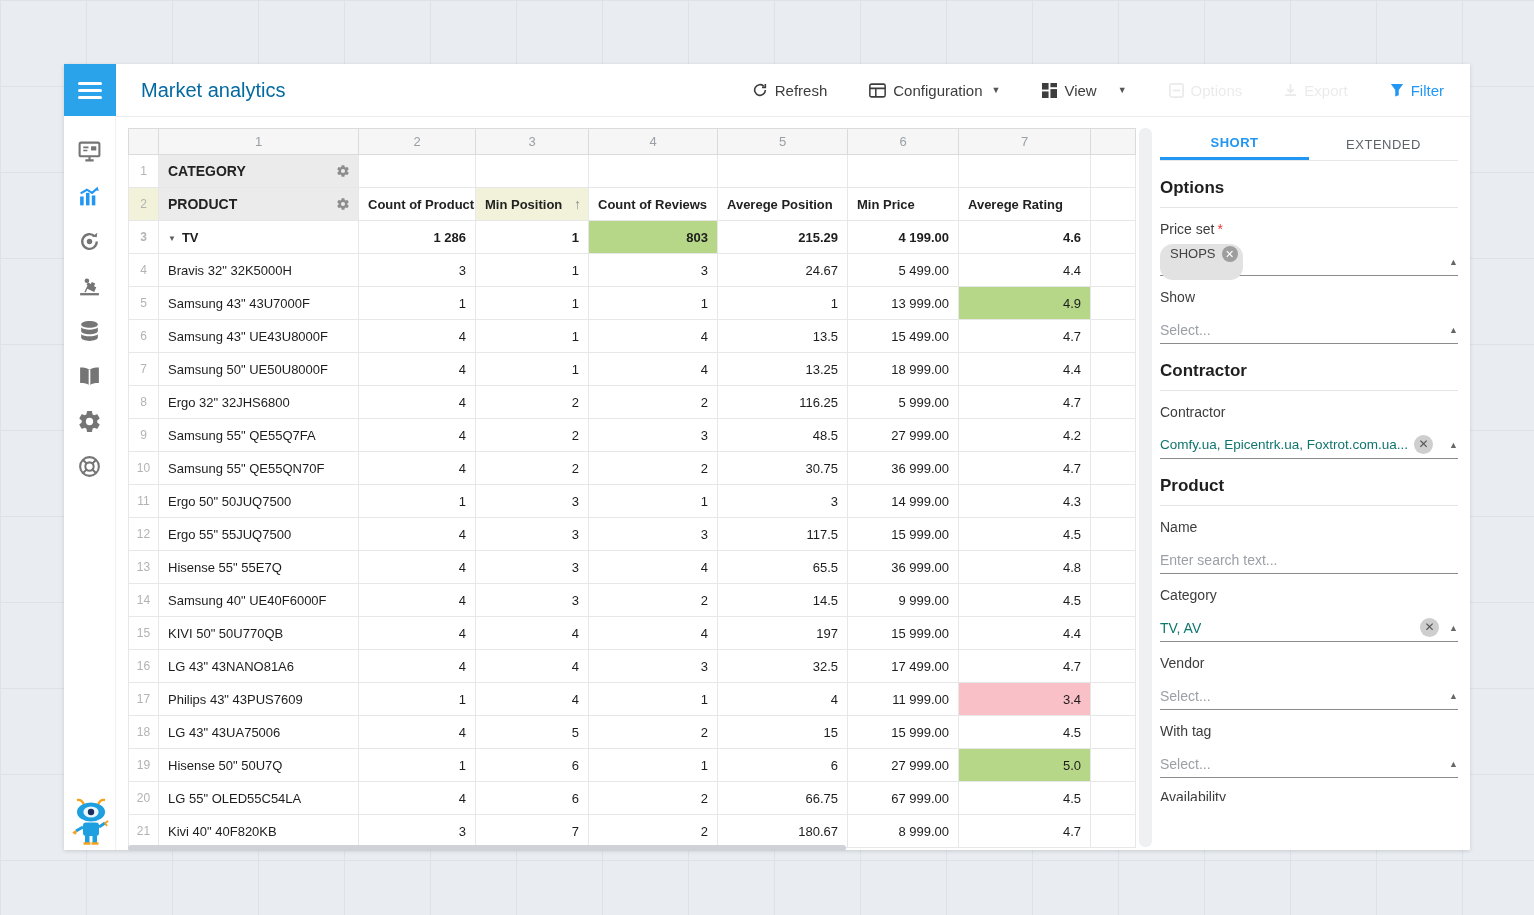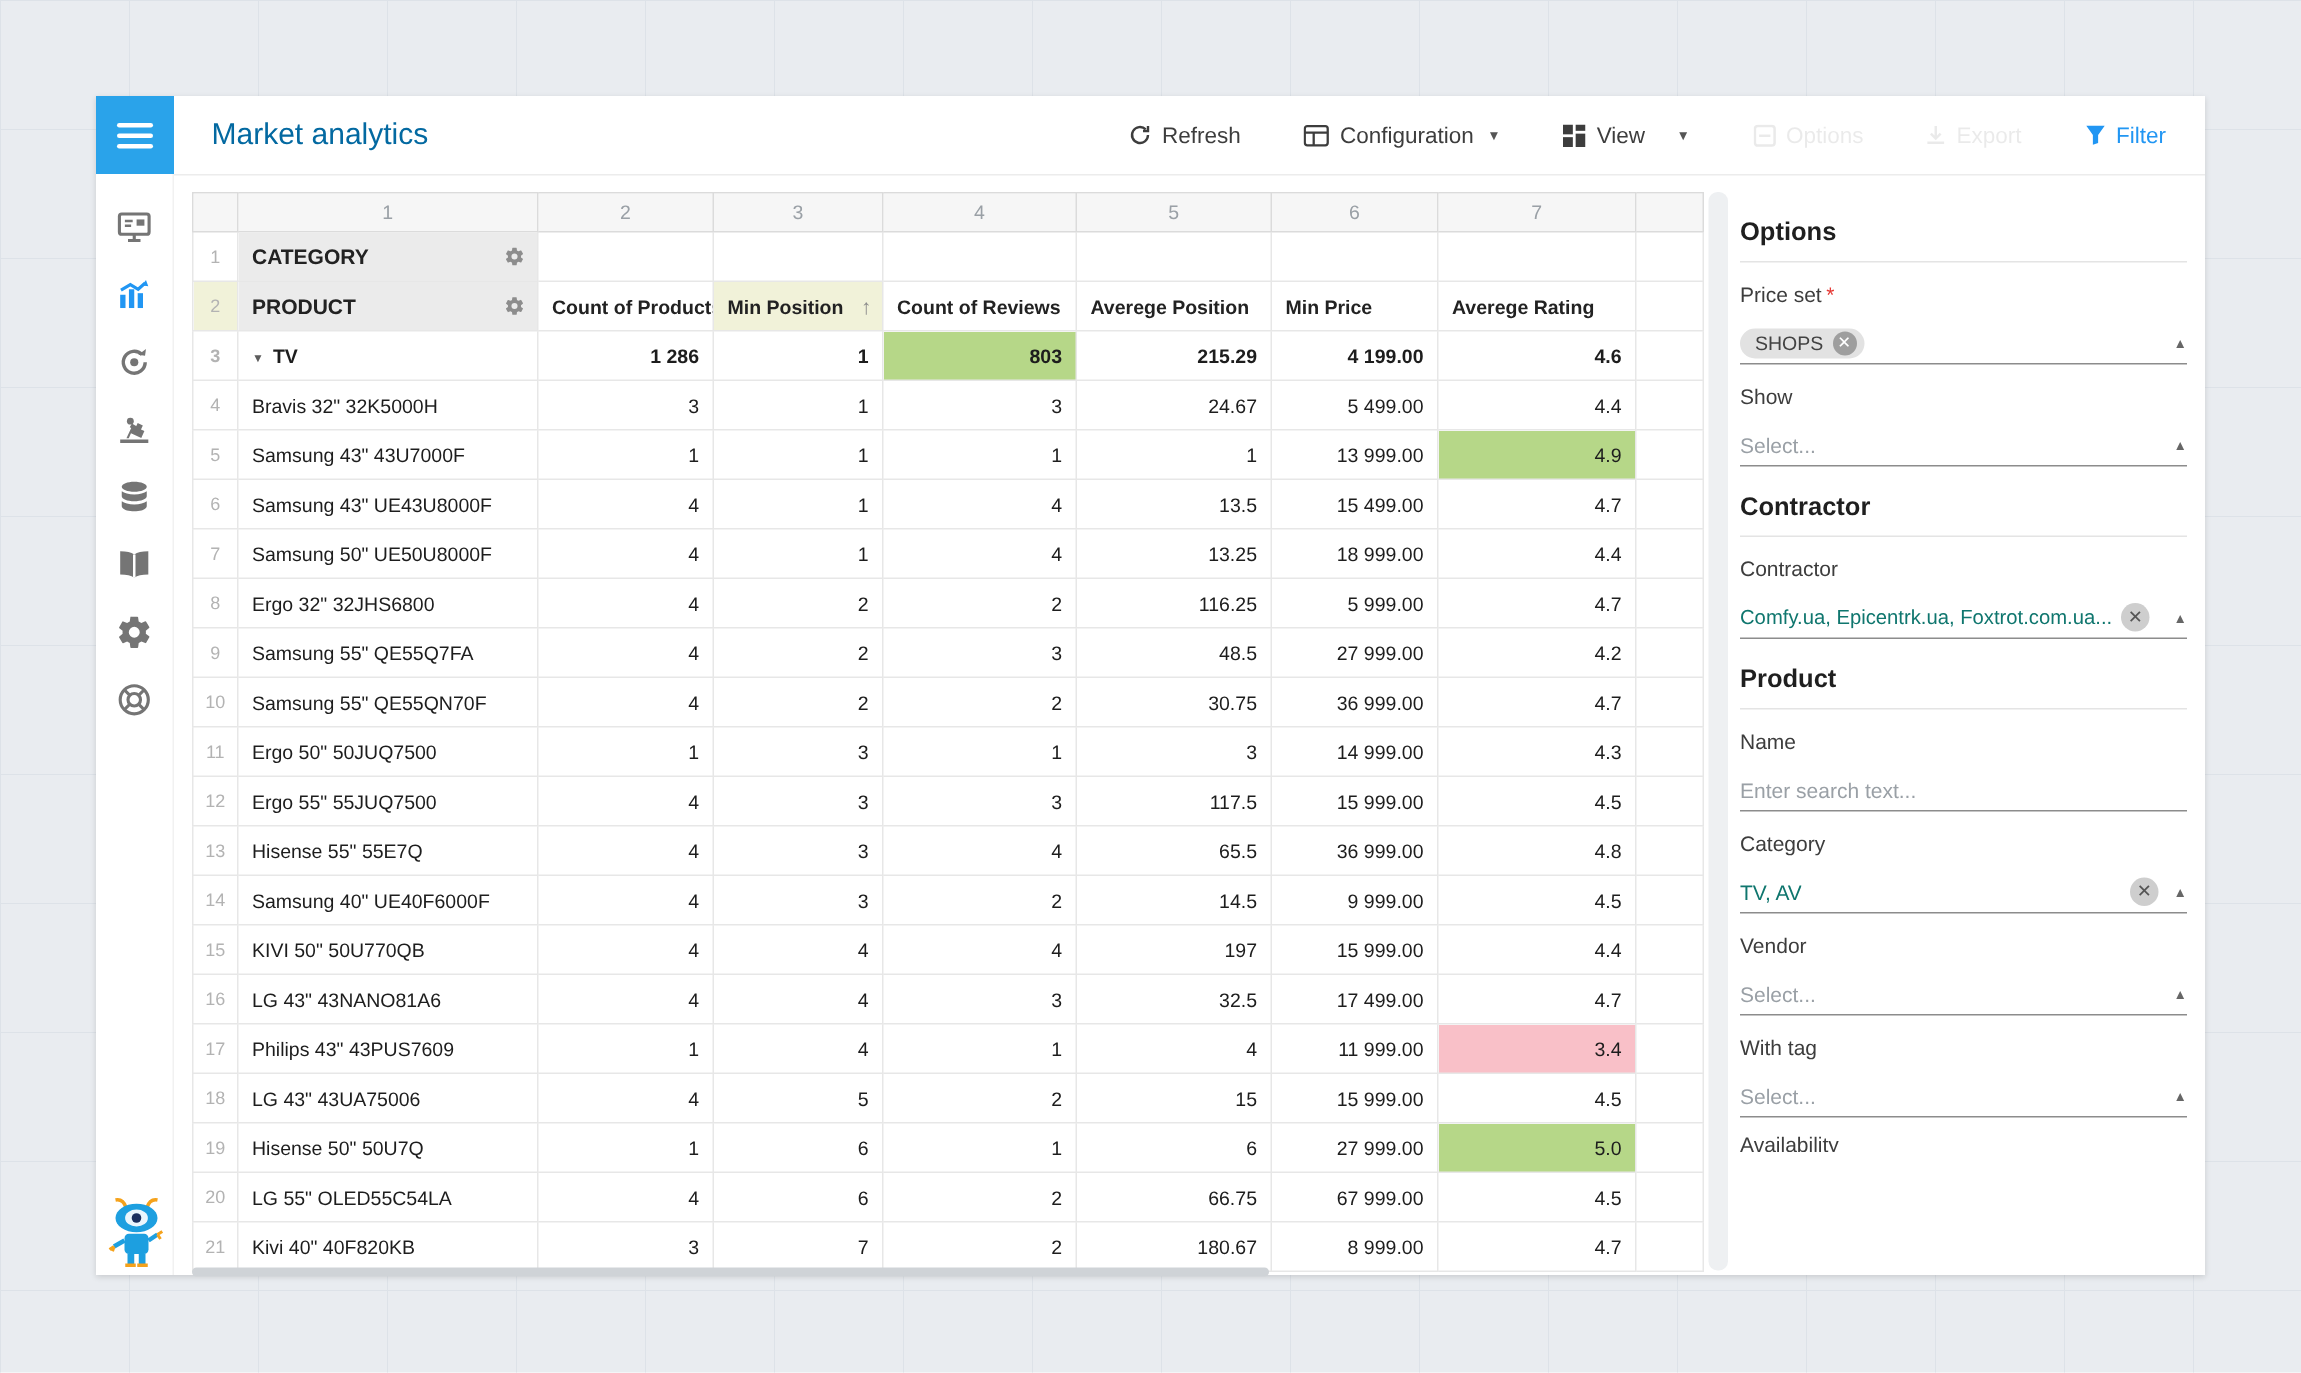--- a/index.html
+++ b/index.html
@@ -89,21 +89,21 @@
   .f-field { padding-top:12px; }
   .f-label { font-size:14px; line-height:18px; color:#3d3d3d;
     margin-bottom:10px; }
   .req { color:#e53935; margin-left:3px; }
   .f-row { height:28px; display:flex; align-items:center;
     border-bottom:1px solid #8c8c8c; cursor:pointer; }
   .arrow-up { margin-left:auto; font-size:9px; color:#666; }
   .placeholder { font-size:14px; color:#9aa0a6; }
   .value { font-size:14px; color:#0f766e; white-space:nowrap; overflow:hidden; }
   .chip { display:inline-flex; align-items:center; gap:6px; background:#e2e2e2;
-    border-radius:13px; padding:2px 5px 2px 10px; font-size:13px; color:#424242; }
+    border-radius:13px; padding:2px 5px 18px 10px; font-size:13px; color:#424242; }
   .chip-x { width:16px; height:16px; border-radius:50%; background:#9e9e9e;
     color:#fff; font-size:11px; line-height:16px; text-align:center;
     cursor:pointer; }
   .clear-x { width:19px; height:19px; border-radius:50%; background:#cecece;
     color:#555; font-size:12px; line-height:19px; text-align:center;
     margin-left:6px; flex:0 0 auto; cursor:pointer; }
   .avail-cut { margin-top:10px; height:13px; overflow:hidden; }
   .avail-cut span { font-size:14px; color:#3d3d3d; }
   .panel-btns { position:absolute; left:0; right:0; bottom:0; height:30px;
     display:flex; }
@@ -544,20 +544,24 @@
             <td class="num">4.7</td>
             <td></td>
           </tr>
         </tbody>
       </table>
   </div>
   <div class="vscroll"></div>
   <div class="hscroll"></div>
 
   <div class="panel">
+    <div class="tabs">
+      <div class="tab active">SHORT</div>
+      <div class="tab">EXTENDED</div>
+    </div>
 
     <div class="f-heading">Options</div>
 
     <div class="f-field">
       <div class="f-label">
         <span>Price set</span><span class="req">*</span>
       </div>
       <div class="f-row">
         <span class="chip">
           <span>SHOPS</span>

